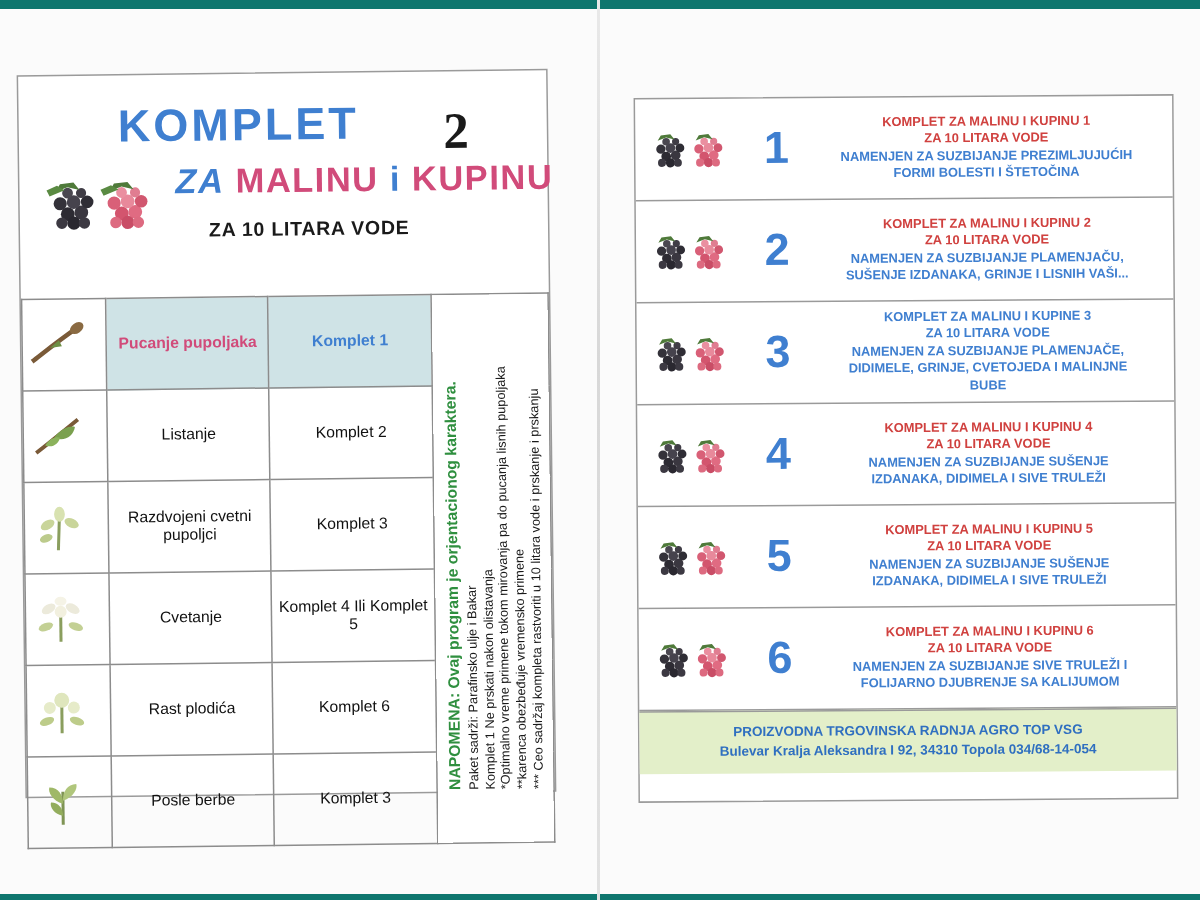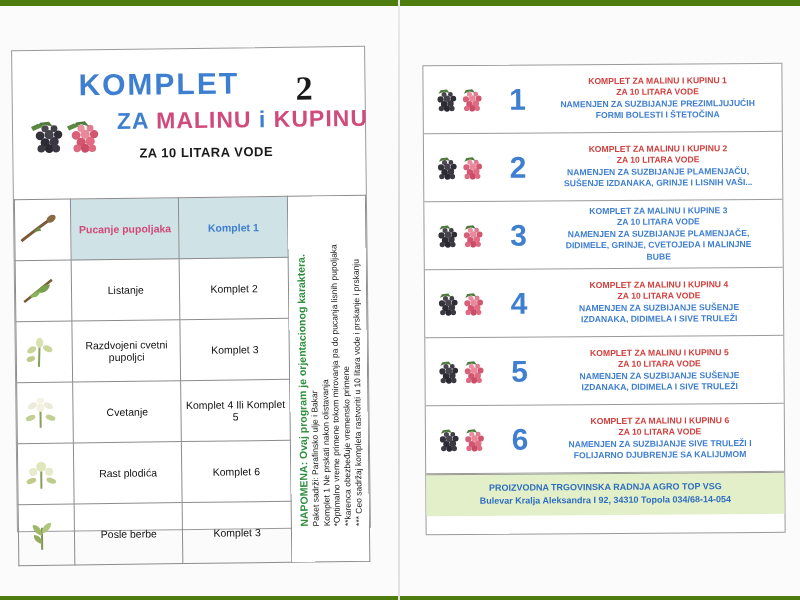--- a/index.html
+++ b/index.html
@@ -12,21 +12,21 @@
     height: 600px;
     overflow: hidden;
     font-family: "Liberation Sans", sans-serif;
     position: relative;
   }
 
   
   .scan {
     position: absolute;
     inset: 0;
-    background: #4d7c0f;
+    background: #0f766e;
   }
   .sheet-shadow {
     position: absolute;
     left: 0; top: 6px;
     width: 800px; height: 590px;
     background: #fbfbfb;
   }
   .fold-line {
     position: absolute;
     left: 398px;
@@ -71,21 +71,21 @@
   }
   .title-line2 {
     position: absolute;
     left: 104px;
     top: 58px;
     font-size: 23px;
     font-weight: bold;
     letter-spacing: 1px;
     white-space: nowrap;
   }
-  .t-za { color: #3f7fd0; }
+  .t-za { color: #3f7fd0; font-style: italic; }
   .t-malinu { color: #d14b7a; }
   .t-i { color: #3f7fd0; }
   .t-kupinu { color: #d14b7a; }
   .title-line3 {
     position: absolute;
     left: 126px;
     top: 96px;
     font-size: 13px;
     font-weight: bold;
     color: #1a1a1a;

